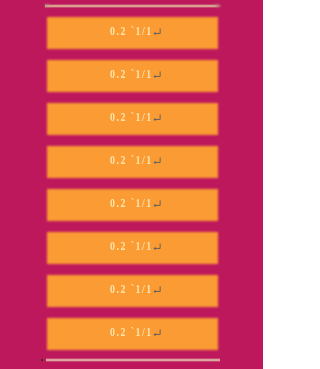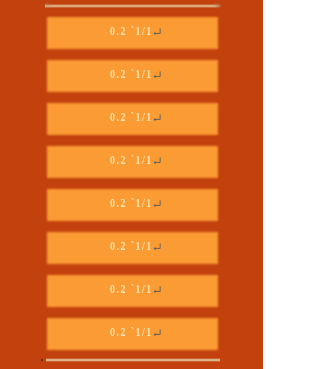--- a/index.html
+++ b/index.html
@@ -1,20 +1,20 @@
 <!DOCTYPE html>
 <html><head>
 <meta charset="utf-8">
 <title>Document</title>
 <style>
   html,body{margin:0;padding:0;background:#ffffff;}
   body{width:263px;height:369px;overflow:hidden;
        font-family:"Liberation Serif","DejaVu Serif",serif;}
 
-  .page{position:relative;width:263px;height:369px;background:#c2410c;overflow:hidden;}
+  .page{position:relative;width:263px;height:369px;background:#be185d;overflow:hidden;}
 
   
   .top-rule{position:absolute;left:44.6px;top:3.6px;width:177.5px;height:4px;
     background:linear-gradient(to bottom,
       rgba(232,216,178,0) 0%,
       rgba(230,213,172,0.6) 30%,
       rgba(222,201,148,1) 52%,
       rgba(230,213,172,0.55) 72%,
       rgba(232,216,178,0) 100%);
     -webkit-mask-image:linear-gradient(to right,rgba(0,0,0,1) 0%,rgba(0,0,0,1) 96%,rgba(0,0,0,0) 100%);

